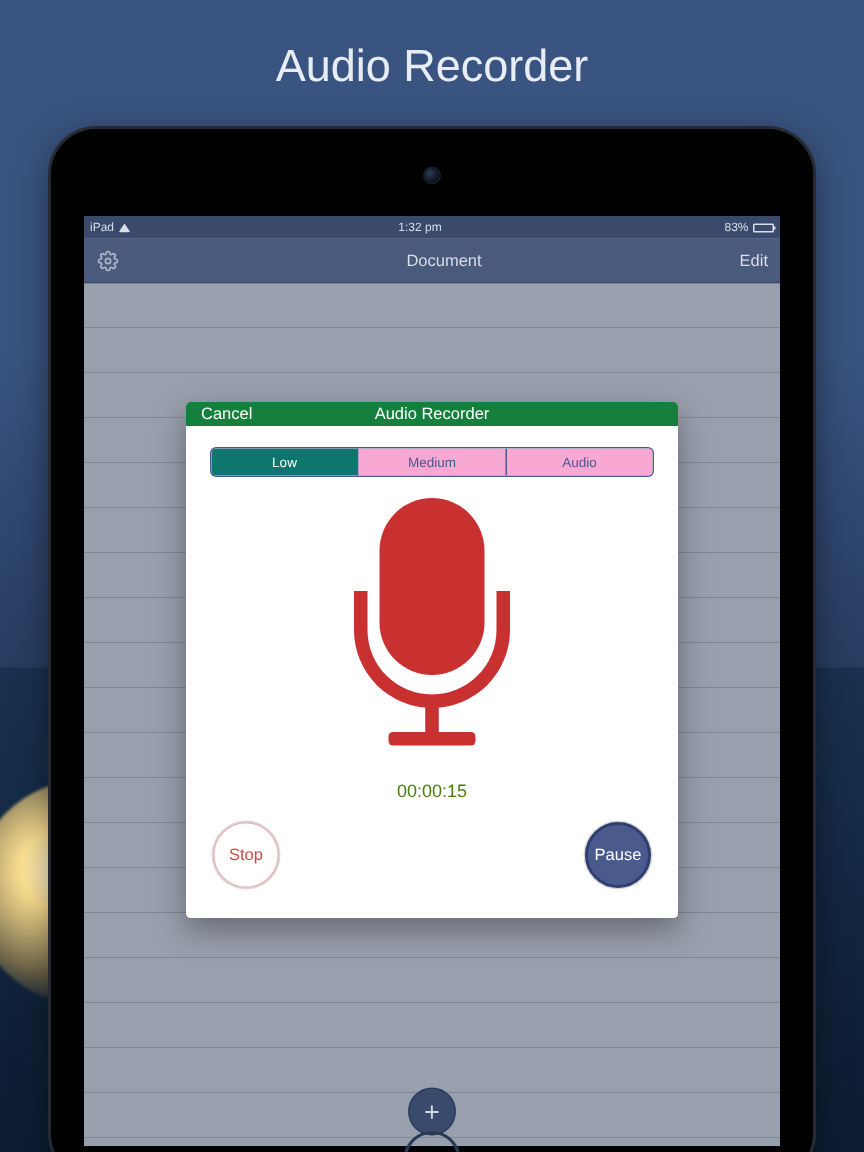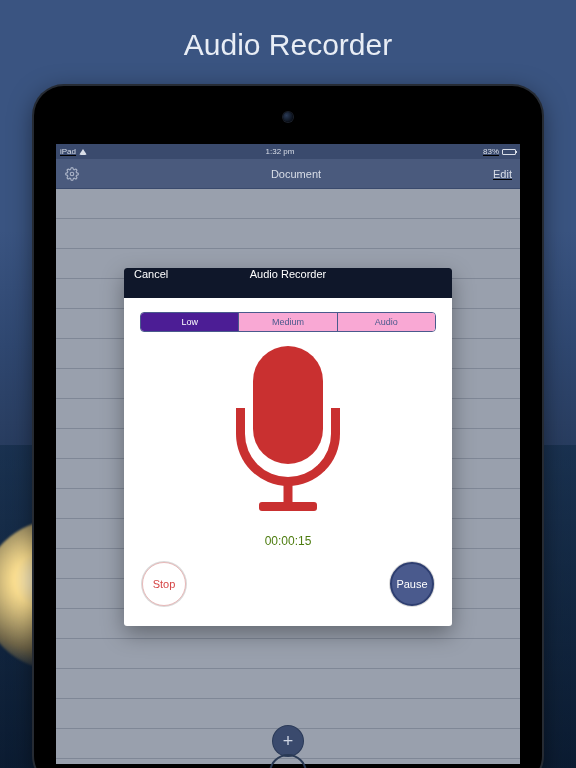--- a/index.html
+++ b/index.html
@@ -81,21 +81,20 @@
     border: 2px solid #2a3a55;
     border-radius: 50%;
   }
 
   .screen {
     width: 464px;
     height: 620px;
     background: #99a0ad;
     overflow: hidden;
     position: relative;
-    text-decoration: underline;
   }
 
   
   .statusbar {
     height: 15px;
     background: #3a4a6d;
     color: #d9dee8;
     font-size: 8px;
     display: flex;
     align-items: center;
@@ -174,24 +173,25 @@
     left: 50%;
     top: 124px;
     transform: translateX(-50%);
     width: 328px;
     background: #fff;
     box-shadow: 0 8px 22px rgba(0,0,0,0.35);
     border-radius: 3px;
     overflow: hidden;
   }
   .modal-header {
-    height: 30px;
-    background: #0f172a;
+    height: 16px;
+    background: #15803d;
     color: #fff;
     display: flex;
+    align-items: center;
     padding: 0 10px;
     font-size: 11px;
     position: relative;
   }
   .modal-header .mtitle { position: absolute; left: 0; right: 0; text-align: center; pointer-events: none; }
   .modal-body { padding: 14px 16px 20px; }
 
   
   .seg {
     display: flex;
@@ -204,21 +204,21 @@
   .seg .seg-item {
     flex: 1;
     display: flex;
     align-items: center;
     justify-content: center;
     color: #4a5a8d;
     background: #f9a8d4;
     border-right: 1px solid #4a5a8d;
   }
   .seg .seg-item:last-child { border-right: none; }
-  .seg .seg-item.selected { background: #4c1d95; color: #fff; }
+  .seg .seg-item.selected { background: #0f766e; color: #fff; }
 
   
   .mic-wrap { display: flex; justify-content: center; margin-top: 14px; }
   .mic {
     width: 130px;
     height: 170px;
     position: relative;
   }
   .mic .capsule {
     position: absolute;

